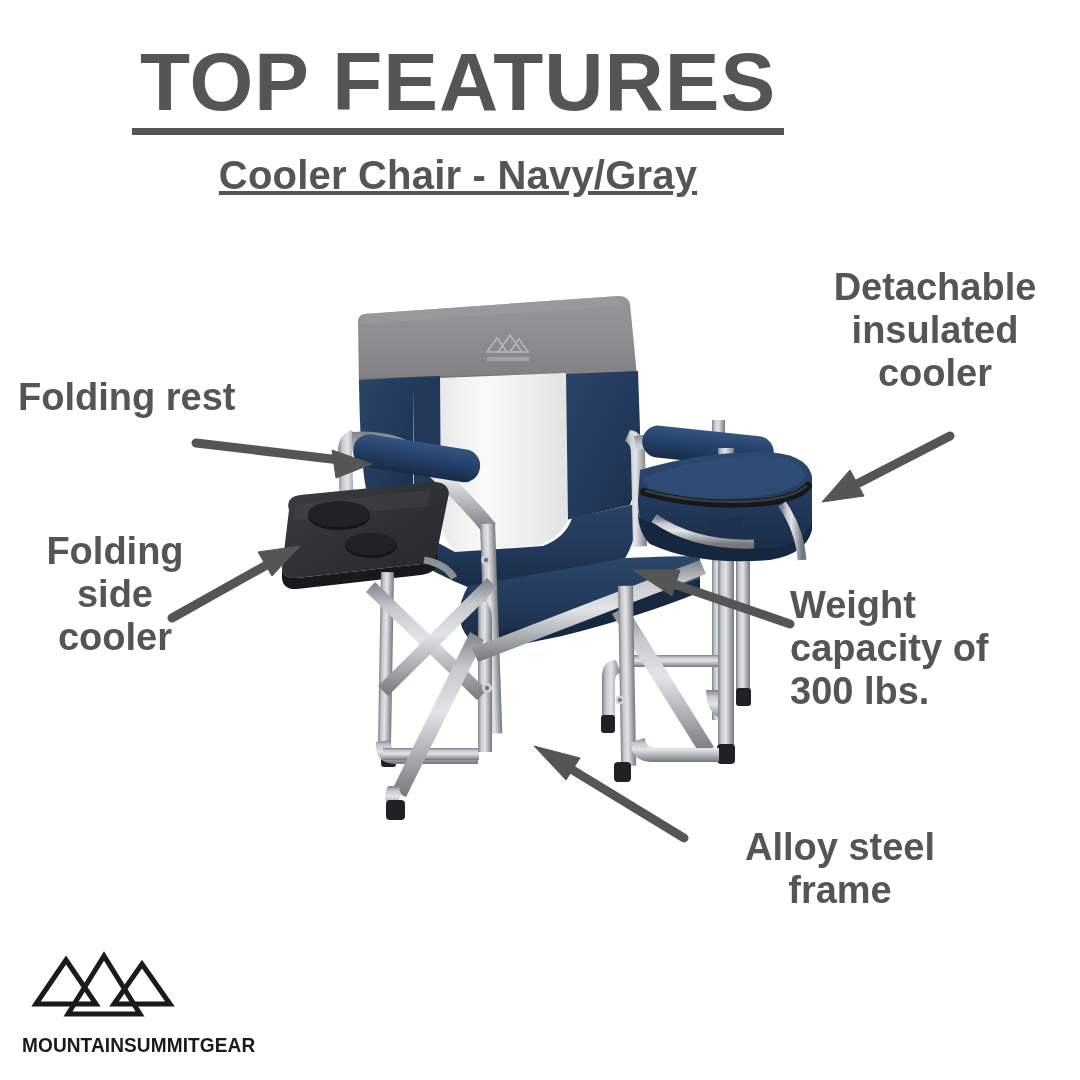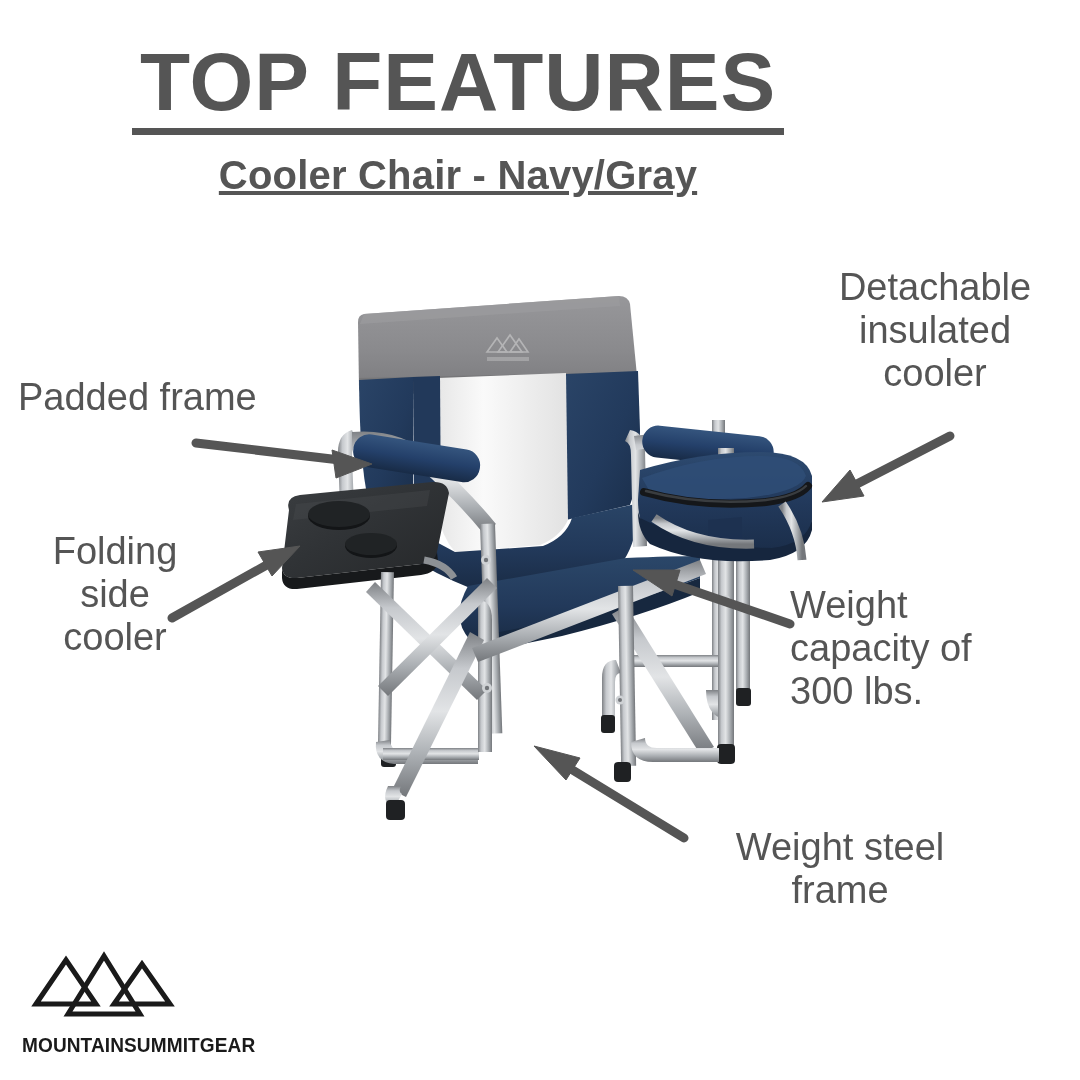--- a/index.html
+++ b/index.html
@@ -18,21 +18,21 @@
     color: #555555; line-height: 0.98; display: inline-block;
     border-bottom: 7px solid #555555; padding: 0 8px 6px 8px;
   }
   #subtitle {
     margin-top: 18px; font-size: 40px; font-weight: 700;
     color: #555555; letter-spacing: 0.2px; text-decoration: underline;
   }
 
   
   .callout {
-    position: absolute; color: #555555; font-weight: 400;
+    position: absolute; color: #555555; font-weight: 700;
     font-size: 38px; line-height: 1.13; white-space: pre-line;
   }
   #label-padded-rest   { left: 18px;  top: 376px;  width: 300px; text-align: left; }
   #label-folding-table { left: 10px;  top: 530px;  width: 210px; text-align: center; }
   #label-cooler        { left: 800px; top: 266px;  width: 270px; text-align: center; }
   #label-weight        { left: 790px; top: 584px;  width: 280px; text-align: left; }
   #label-frame         { left: 700px; top: 826px;  width: 280px; text-align: center; }
 
   
   #logo { position: absolute; left: 22px; top: 942px; width: 205px; }
@@ -281,31 +281,31 @@
         <path d="M633 570 L672 596 L680 570 Z"></path>
       </g>
 
       <g>
         <line x1="684" y1="838" x2="566" y2="766" stroke-width="9" stroke-linecap="round"></line>
         <path d="M534 746 L566 780 L580 758 Z"></path>
       </g>
     </g>
   </svg>
 
-  <div class="callout" id="label-padded-rest">Padded frame</div>
+  <div class="callout" id="label-padded-rest">Folding rest</div>
   <div class="callout" id="label-folding-table">Folding
 side
 cooler</div>
   <div class="callout" id="label-cooler">Detachable
 insulated
 cooler</div>
   <div class="callout" id="label-weight">Weight
 capacity of
 300 lbs.</div>
-  <div class="callout" id="label-frame">Weight steel
+  <div class="callout" id="label-frame">Alloy steel
 frame</div>
 
   <div id="logo">
     <svg id="logo-mark" width="180" height="82" viewBox="0 0 180 82">
       <path d="M46 72 L82 14 L118 72 Z" fill="none" stroke="#1a1a1a" stroke-width="5"></path>
       <path d="M14 62 L44 18 L74 62 Z" fill="none" stroke="#1a1a1a" stroke-width="5"></path>
       <path d="M92 62 L120 22 L148 62 Z" fill="none" stroke="#1a1a1a" stroke-width="5"></path>
     </svg>
     <div id="logo-text">MOUNTAINSUMMITGEAR</div>
   </div>

